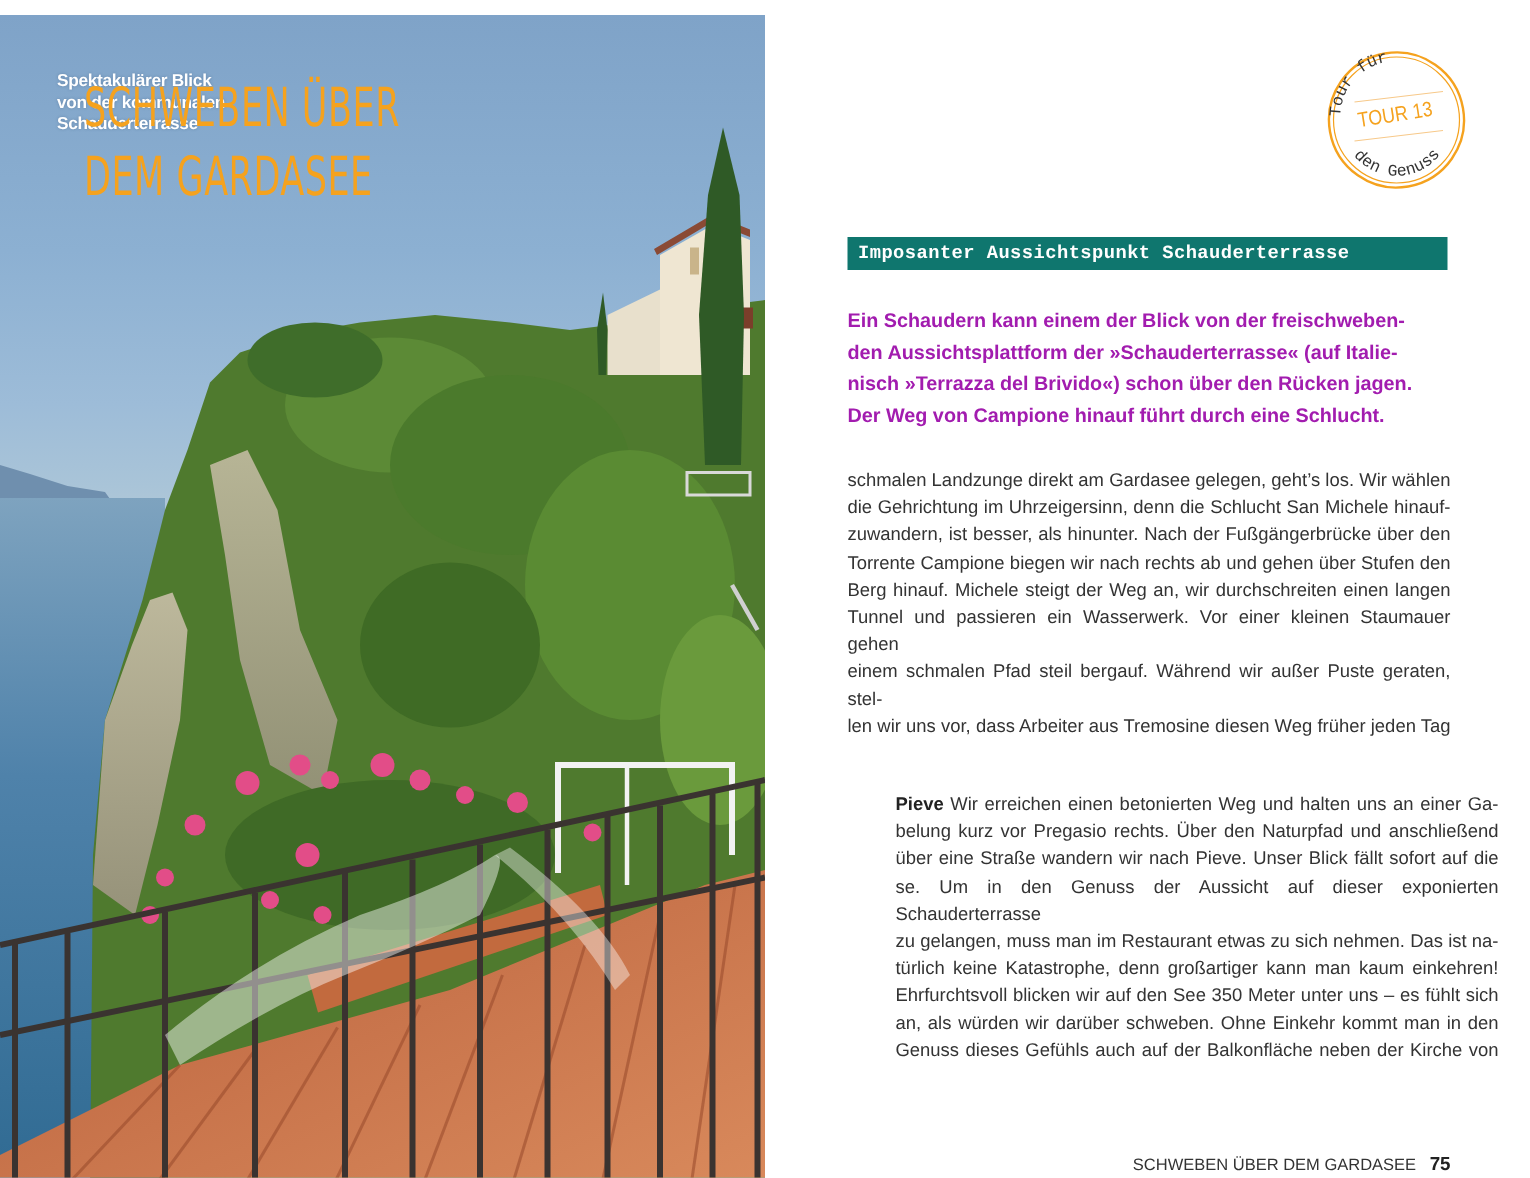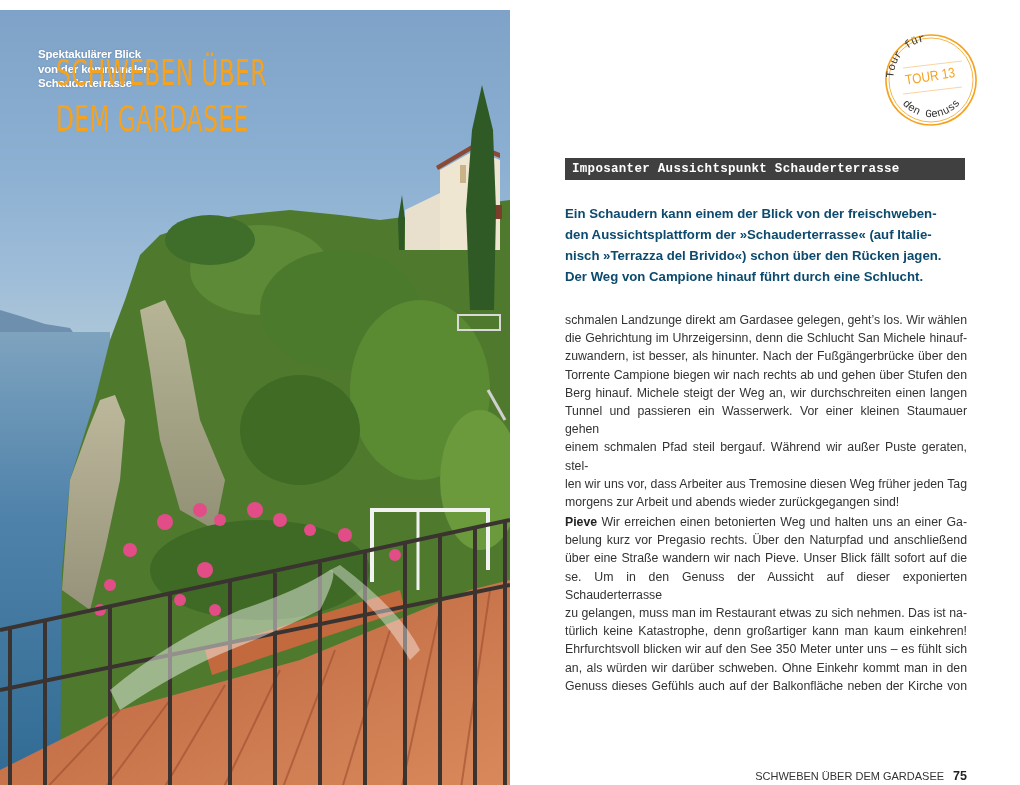--- a/index.html
+++ b/index.html
@@ -13,31 +13,31 @@
   .caption span { display: block; }
 
   
   .page { position: absolute; left: 510px; top: 0; width: 510px; height: 785px; background: #fff; }
   .title { position: absolute; left: 56px; top: 50px; color: #f5a21e; font-family: "DejaVu Sans Condensed", "DejaVu Sans", sans-serif; font-size: 36px; line-height: 46px; font-weight: normal; letter-spacing: 0.5px; transform: scaleX(0.72); transform-origin: left top; }
   .title span { display: block; white-space: nowrap; }
 
   .stamp { position: absolute; left: 876px; top: 30px; width: 108px; height: 98px; }
   .stamp-tour { position: absolute; left: 0; top: 38px; width: 108px; text-align: center; color: #f5a21e; font-family: "Liberation Sans", sans-serif; font-size: 14px; transform: rotate(-9deg) scaleX(0.85); }
 
-  .subhead { position: absolute; left: 565px; top: 158px; width: 400px; height: 22px; background: #404040; color: #fff; font-family: "Liberation Mono", monospace; font-weight: bold; font-size: 12.5px; line-height: 22px; padding-left: 7px; box-sizing: border-box; white-space: nowrap; letter-spacing: 0.3px; }
-
-  .lead { position: absolute; left: 565px; top: 203px; width: 405px; color: #0c4a6e; font-family: "Liberation Sans", sans-serif; font-weight: bold; font-size: 13.2px; line-height: 21px; }
+  .subhead { position: absolute; left: 565px; top: 158px; width: 400px; height: 22px; background: #0f766e; color: #fff; font-family: "Liberation Mono", monospace; font-weight: bold; font-size: 12.5px; line-height: 22px; padding-left: 7px; box-sizing: border-box; white-space: nowrap; letter-spacing: 0.3px; }
+
+  .lead { position: absolute; left: 565px; top: 203px; width: 405px; color: #a21caf; font-family: "Liberation Sans", sans-serif; font-weight: bold; font-size: 13.2px; line-height: 21px; }
   .lead span, .para span { display: block; white-space: nowrap; }
 
   .para { position: absolute; left: 565px; width: 402px; color: #333333; font-family: "Liberation Sans", sans-serif; font-size: 12.3px; line-height: 18.2px; text-align: justify; }
   .para .line { display: block; text-align: justify; text-align-last: justify; white-space: normal; }
   .para .line.last { text-align-last: left; }
   .para b { font-weight: bold; color: #222; }
   .p1 { top: 311px; }
-  .p2 { top: 513px; }
+  .p2 { top: 527px; margin-left: 32px; }
 
   .footer { position: absolute; right: 53px; top: 741px; font-family: "Liberation Sans", sans-serif; font-size: 11px; color: #333; white-space: nowrap; margin-top: 28px; }
   .footer .pnum { font-weight: bold; font-size: 12.5px; margin-left: 9px; color: #222; }
 </style>
 </head>
 <body>
 
 <div class="photo">
   <svg width="510" height="785" viewBox="0 0 510 785">
     <defs>
@@ -185,21 +185,20 @@
 
 <div class="para p1">
   <span class="line">schmalen Landzunge direkt am Gardasee gelegen, geht’s los. Wir wählen</span>
   <span class="line">die Gehrichtung im Uhrzeigersinn, denn die Schlucht San Michele hinauf-</span>
   <span class="line">zuwandern, ist besser, als hinunter. Nach der Fußgängerbrücke über den</span>
   <span class="line">Torrente Campione biegen wir nach rechts ab und gehen über Stufen den</span>
   <span class="line">Berg hinauf. Michele steigt der Weg an, wir durchschreiten einen langen</span>
   <span class="line">Tunnel und passieren ein Wasserwerk. Vor einer kleinen Staumauer gehen</span>
   <span class="line">einem schmalen Pfad steil bergauf. Während wir außer Puste geraten, stel-</span>
   <span class="line">len wir uns vor, dass Arbeiter aus Tremosine diesen Weg früher jeden Tag</span>
-  <span class="line last">morgens zur Arbeit und abends wieder zurückgegangen sind!</span>
 </div>
 
 <div class="para p2">
   <span class="line"><b>Pieve</b><span style="display:inline"> Wir erreichen einen betonierten Weg und halten uns an einer Ga-</span></span>
   <span class="line">belung kurz vor Pregasio rechts. Über den Naturpfad und anschließend</span>
   <span class="line">über eine Straße wandern wir nach Pieve. Unser Blick fällt sofort auf die</span>
   <span class="line">se. Um in den Genuss der Aussicht auf dieser exponierten Schauderterrasse</span>
   <span class="line">zu gelangen, muss man im Restaurant etwas zu sich nehmen. Das ist na-</span>
   <span class="line">türlich keine Katastrophe, denn großartiger kann man kaum einkehren!</span>
   <span class="line">Ehrfurchtsvoll blicken wir auf den See 350 Meter unter uns – es fühlt sich</span>

